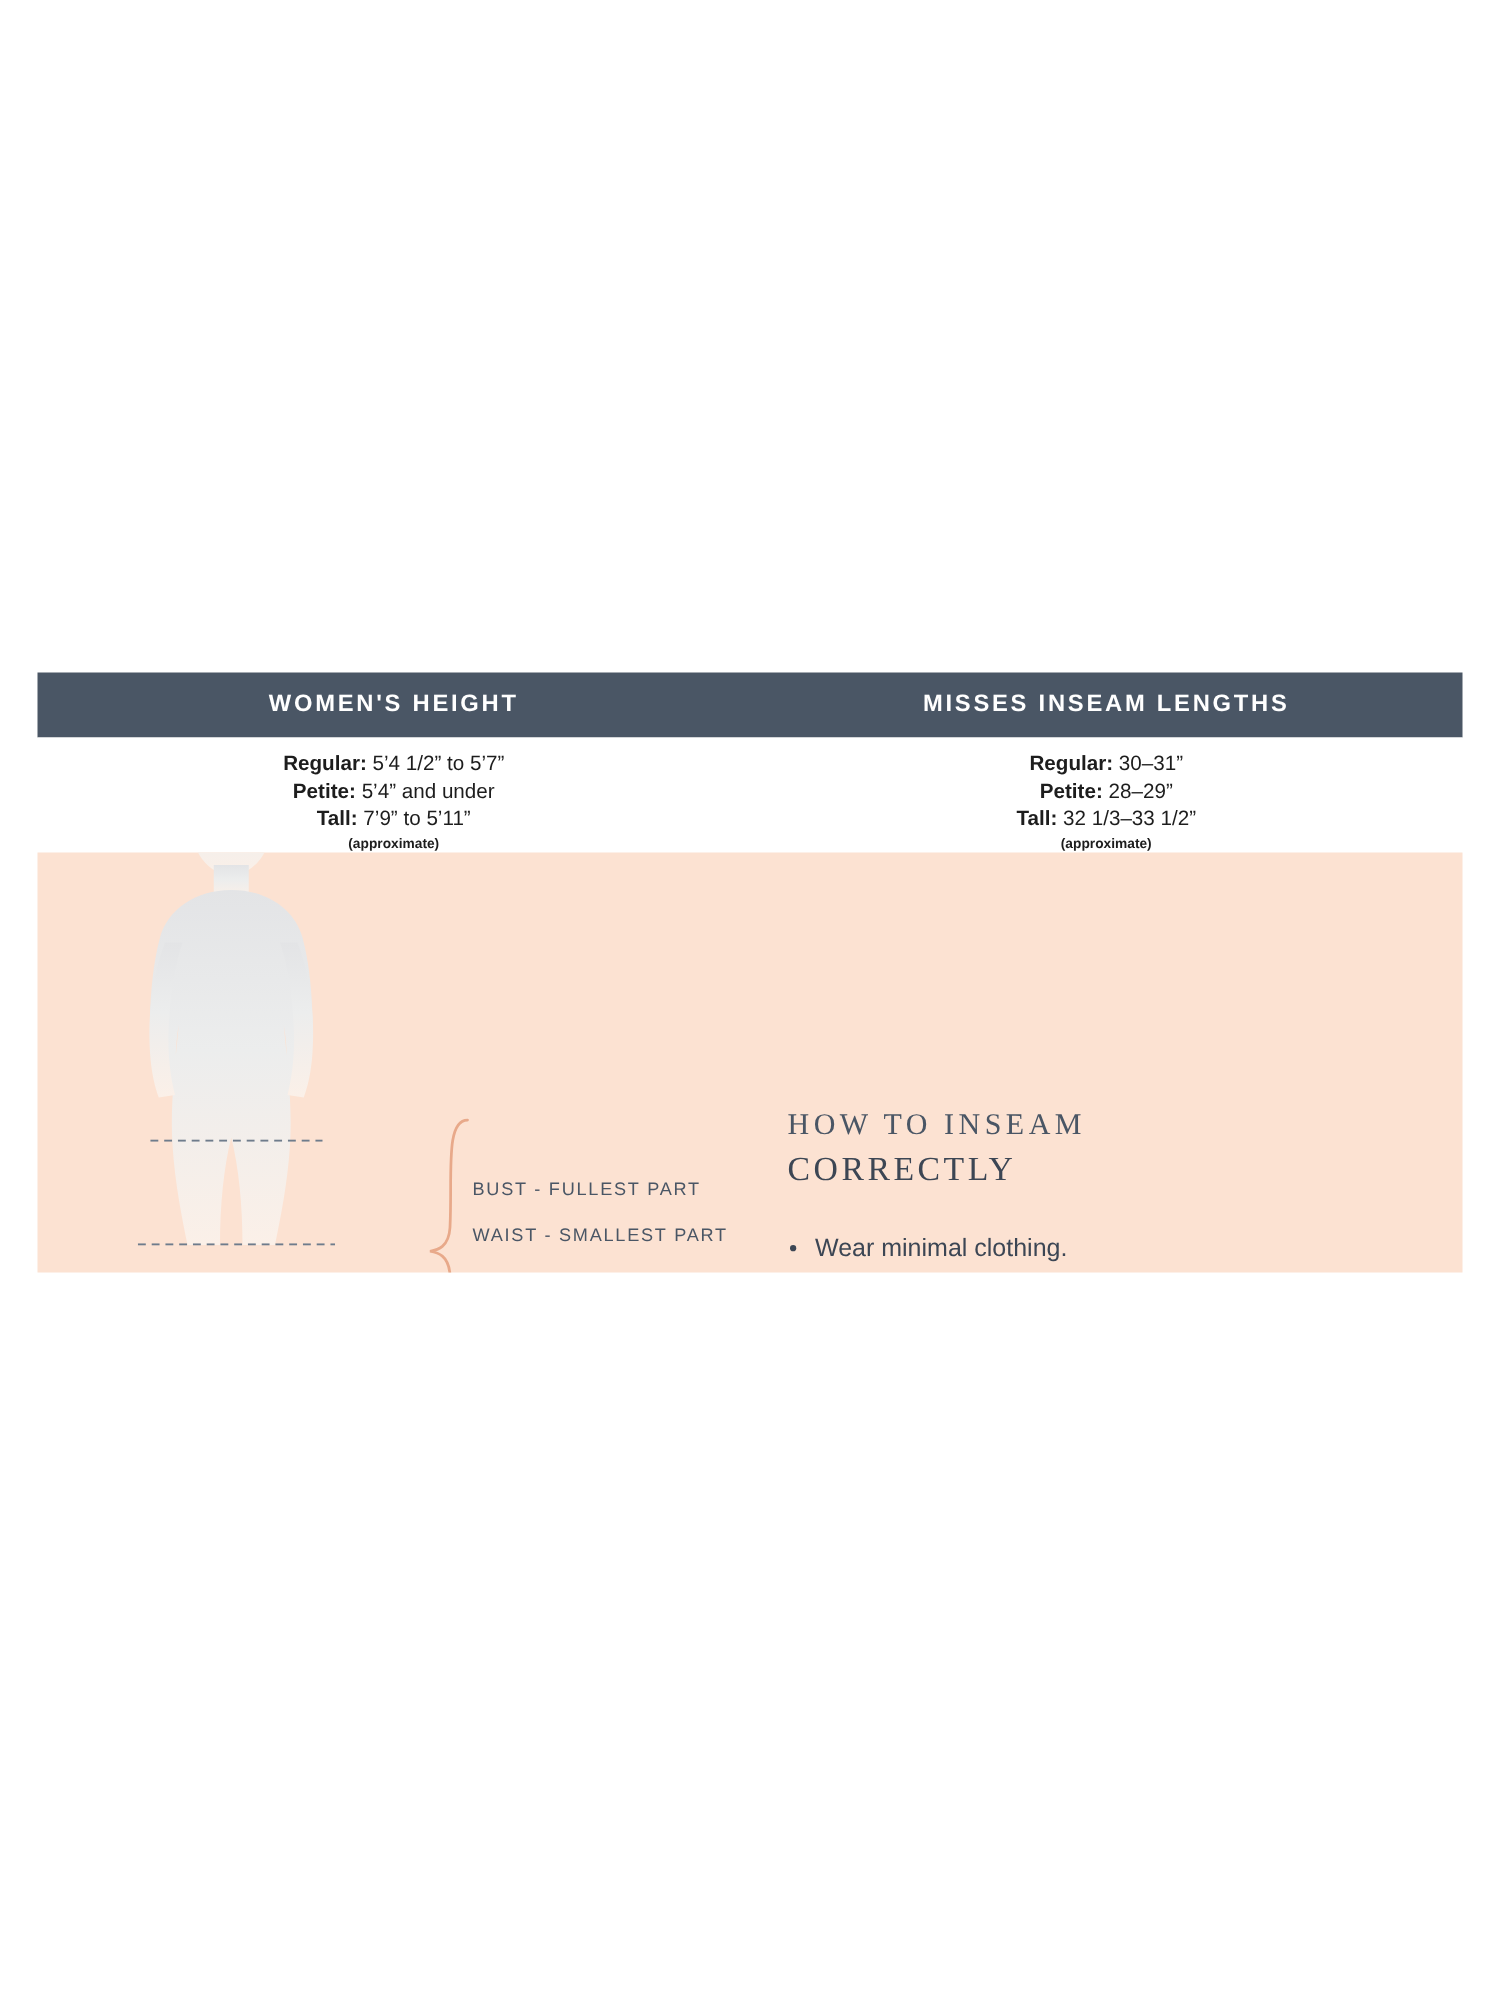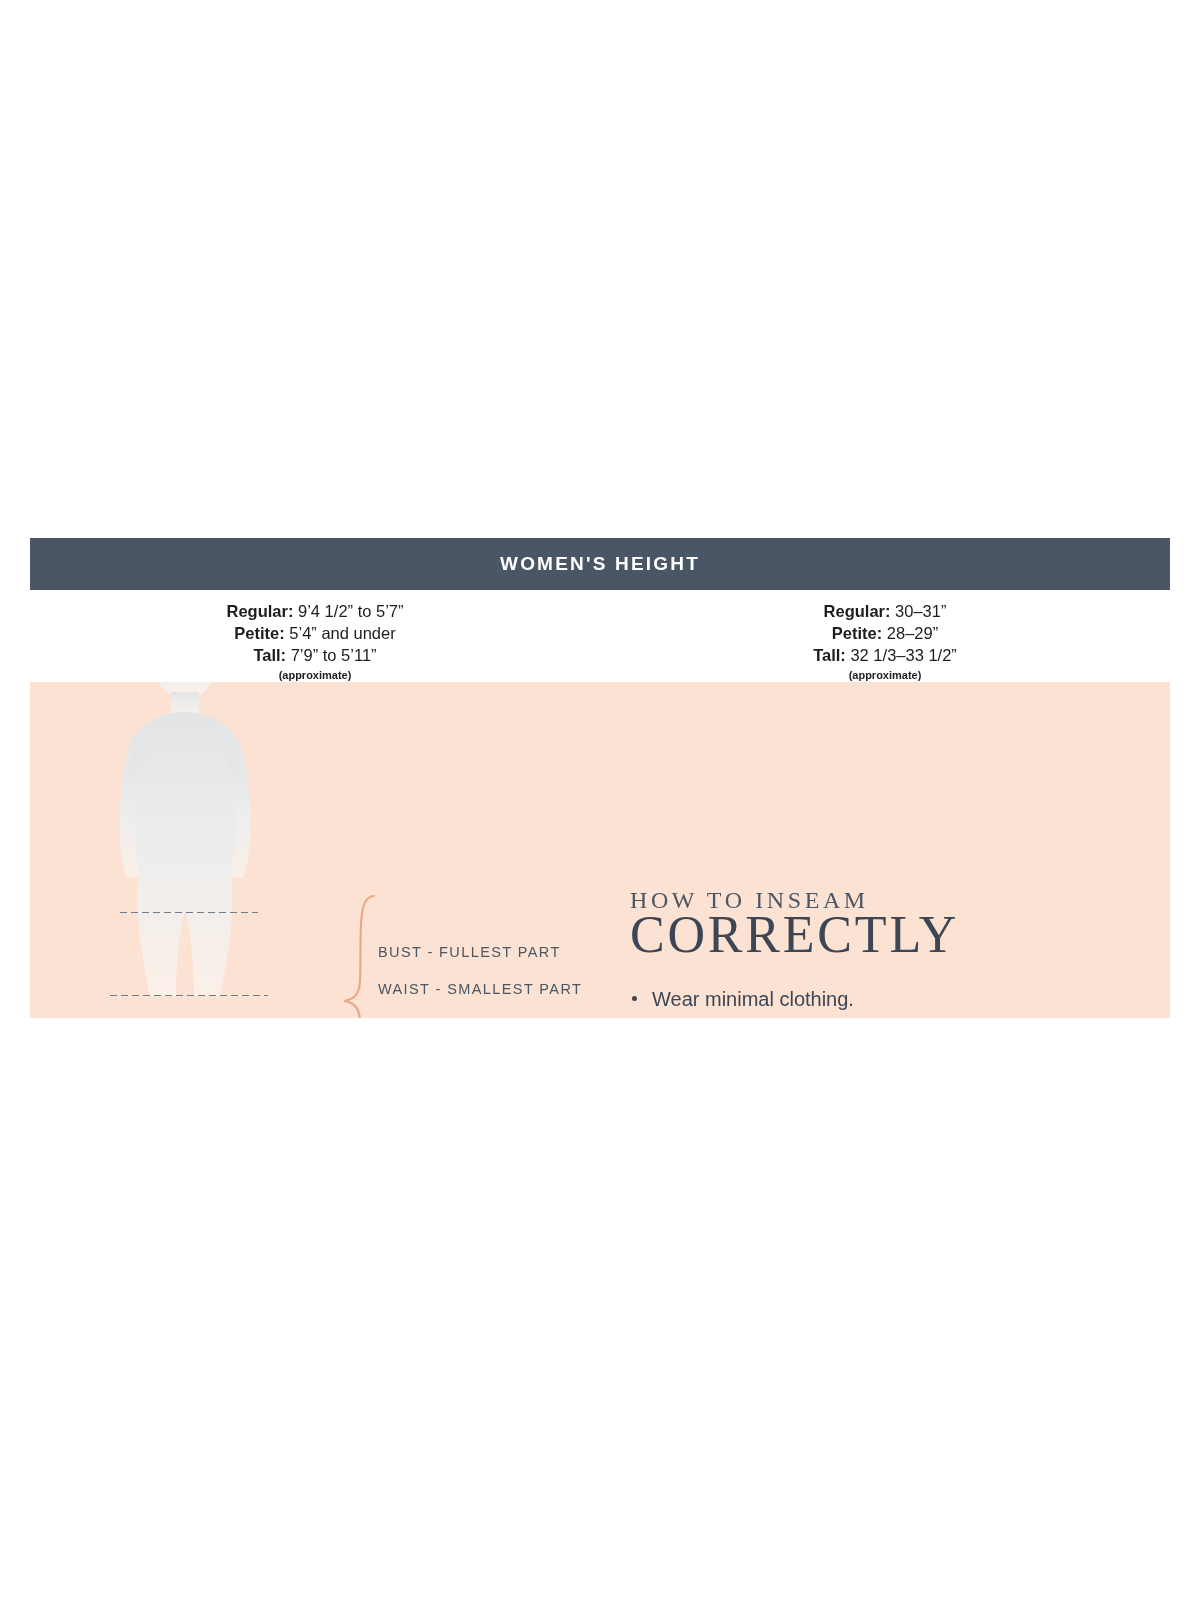--- a/index.html
+++ b/index.html
@@ -134,21 +134,21 @@
     width: 520px;
   }
   .howto-kicker {
     font-family: "Liberation Serif", serif;
     font-size: 24px;
     letter-spacing: 3.6px;
     color: #4a5665;
   }
   .howto-title {
     font-family: "Liberation Serif", serif;
-    font-size: 52px;
+    font-size: 27px;
     letter-spacing: 2.8px;
     color: #3c4654;
     line-height: 46px;
     margin-top: -2px;
   }
   .howto-list {
     margin: 26px 0 0 0;
     padding: 0;
     list-style: none;
   }
@@ -174,26 +174,29 @@
 </style>
 </head>
 <body>
 
 <div class="chart">
 
   <div class="header-bar">
     <div class="header-cell">
       <span>WOMEN'S HEIGHT</span>
     </div>
+    <div class="header-cell">
+      <span>MISSES INSEAM LENGTHS</span>
+    </div>
   </div>
 
   <div class="info-band">
     <div class="info-cell">
       <div class="info-line">
-        <b>Regular:</b><span> 9’4 1/2” to 5’7”</span>
+        <b>Regular:</b><span> 5’4 1/2” to 5’7”</span>
       </div>
       <div class="info-line">
         <b>Petite:</b><span> 5’4” and under</span>
       </div>
       <div class="info-line">
         <b>Tall:</b><span> 7’9” to 5’11”</span>
       </div>
       <div class="info-approx">(approximate)</div>
     </div>
     <div class="info-cell">

